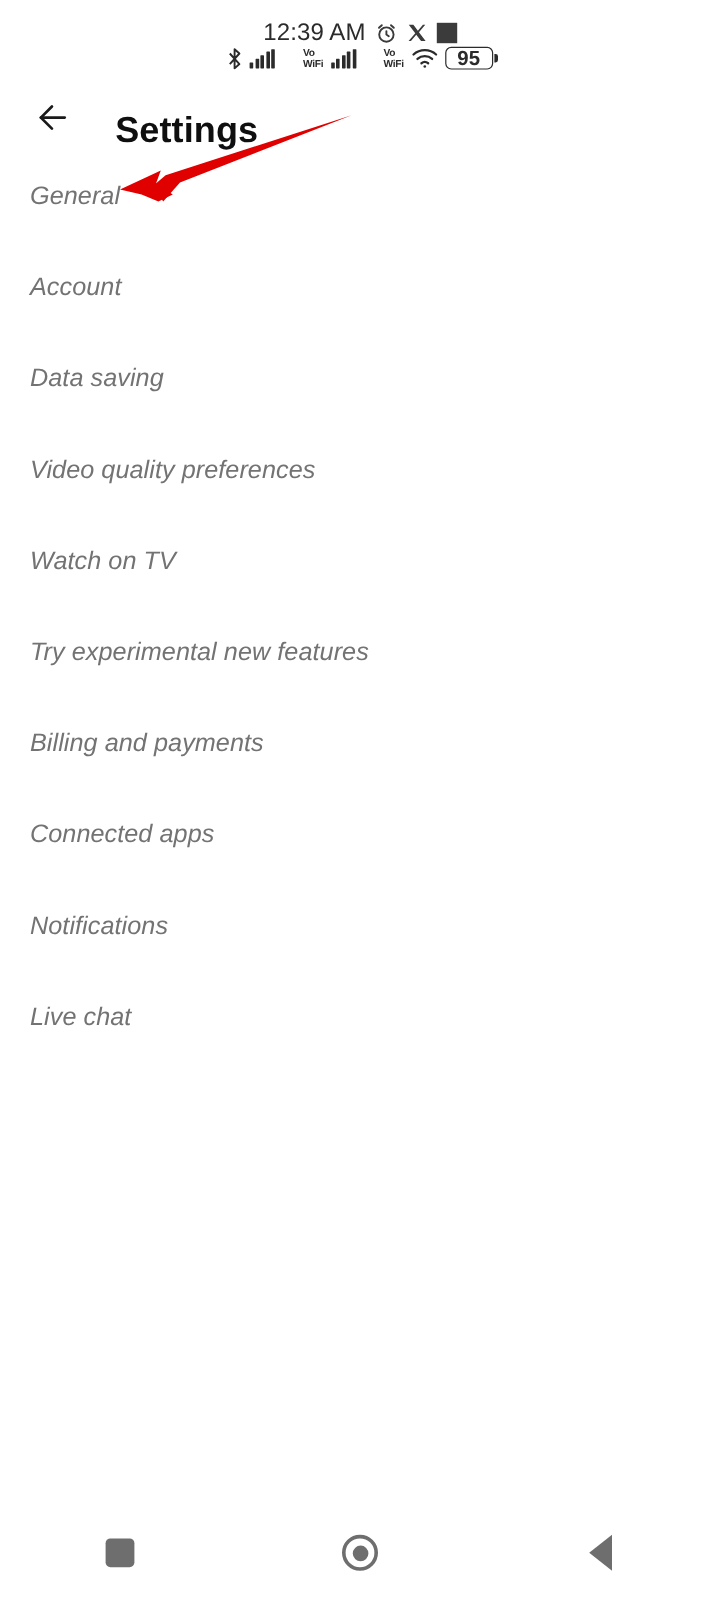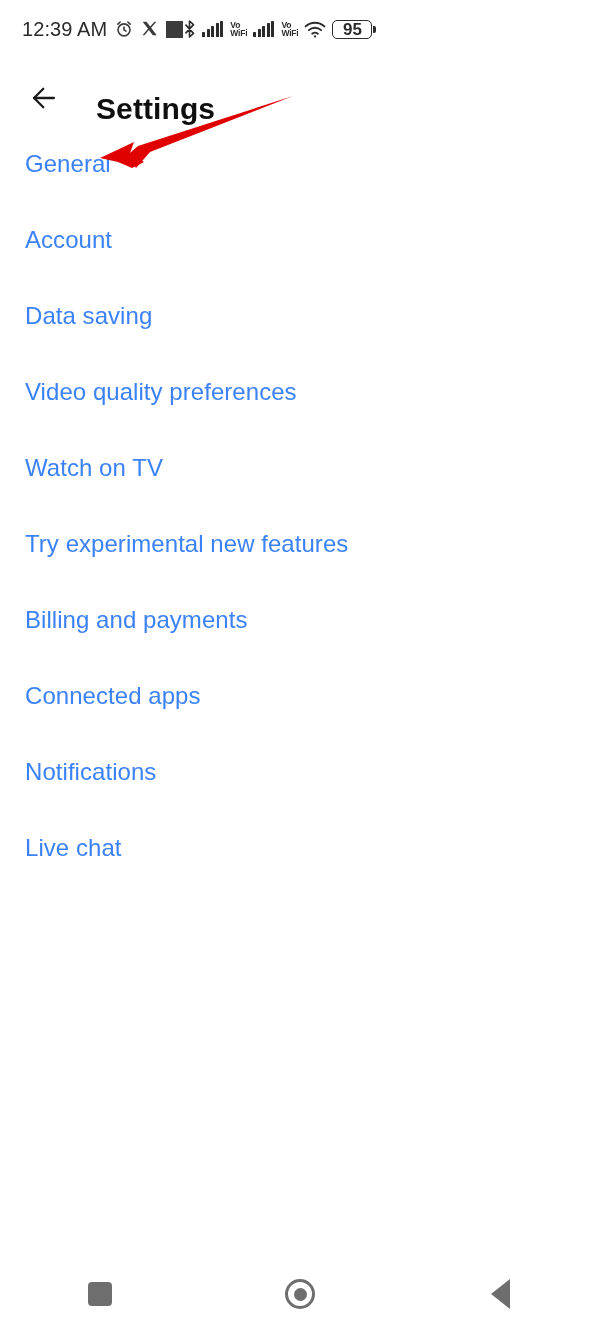--- a/index.html
+++ b/index.html
@@ -17,22 +17,24 @@
   }
 
   
   #status-bar {
     position: absolute;
     top: 0; left: 0;
     width: 600px;
     height: 58px;
     display: flex;
     align-items: center;
+    justify-content: space-between;
     padding: 16px 22px;
     box-sizing: border-box;
+    flex-direction: column;
   }
   .status-left {
     display: flex;
     align-items: center;
     gap: 7px;
   }
   .status-right {
     display: flex;
     align-items: center;
     gap: 6px;
@@ -66,21 +68,21 @@
   .signal i:nth-child(3){ height: 11px; }
   .signal i:nth-child(4){ height: 14px; }
   .signal i:nth-child(5){ height: 16px; }
   .volte {
     font-size: 8.5px;
     line-height: 8.5px;
     color: #2b2b2b;
     text-align: left;
     font-weight: bold;
     letter-spacing: -0.2px;
-    margin-left: 1px;
+    margin-left: 17px;
   }
   .volte span { display: block; }
   .bt-ic { width: 13px; height: 18px; }
   .wifi-ic { width: 22px; height: 17px; }
   #battery {
     position: relative;
     width: 40px; height: 19px;
     border: 1.8px solid #2b2b2b;
     border-radius: 5px;
     display: flex;
@@ -137,23 +139,24 @@
   }
   .list-item {
     height: 76px;
     display: flex;
     align-items: center;
     padding-left: 25px;
     box-sizing: border-box;
     cursor: pointer;
   }
   .list-item-label {
-    font-size: 24px;
-    color: #3b82f6;
+    font-size: 21px;
+    color: #737373;
     letter-spacing: 0.05px;
+    font-style: italic;
   }
 
   
   #annotation-arrow {
     position: absolute;
     top: 90px;
     left: 90px;
     width: 215px;
     height: 80px;
     pointer-events: none;

